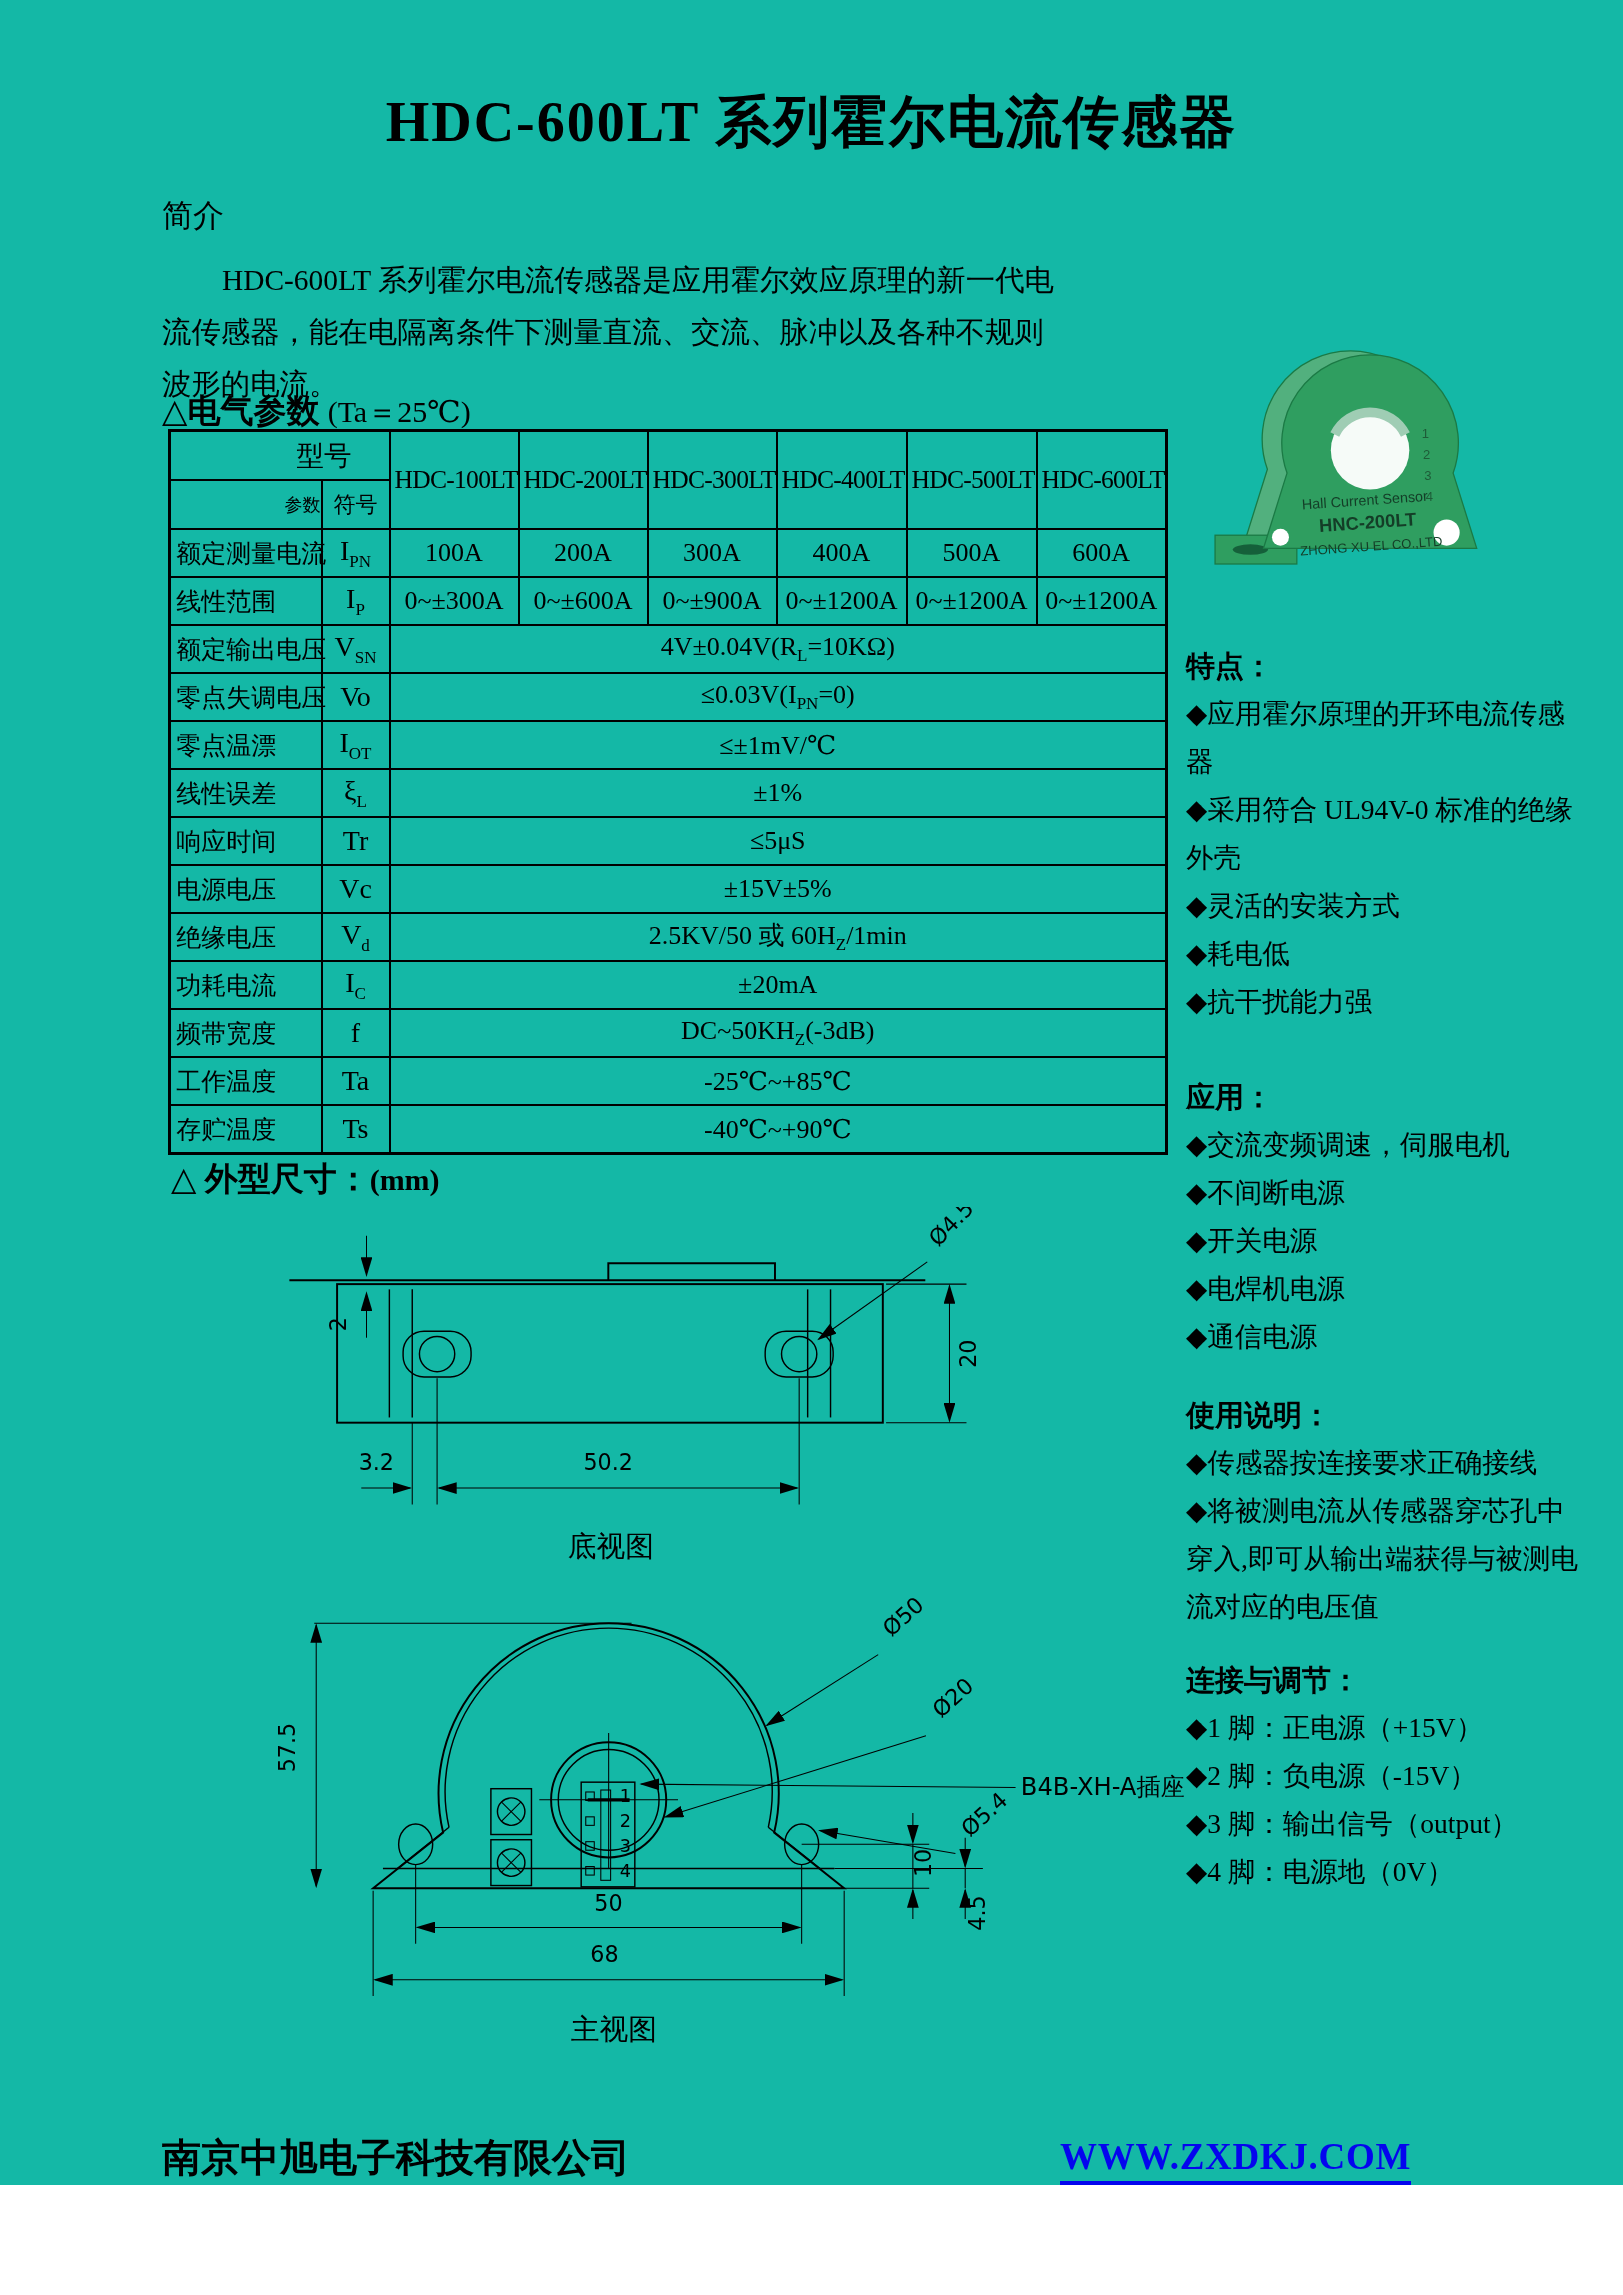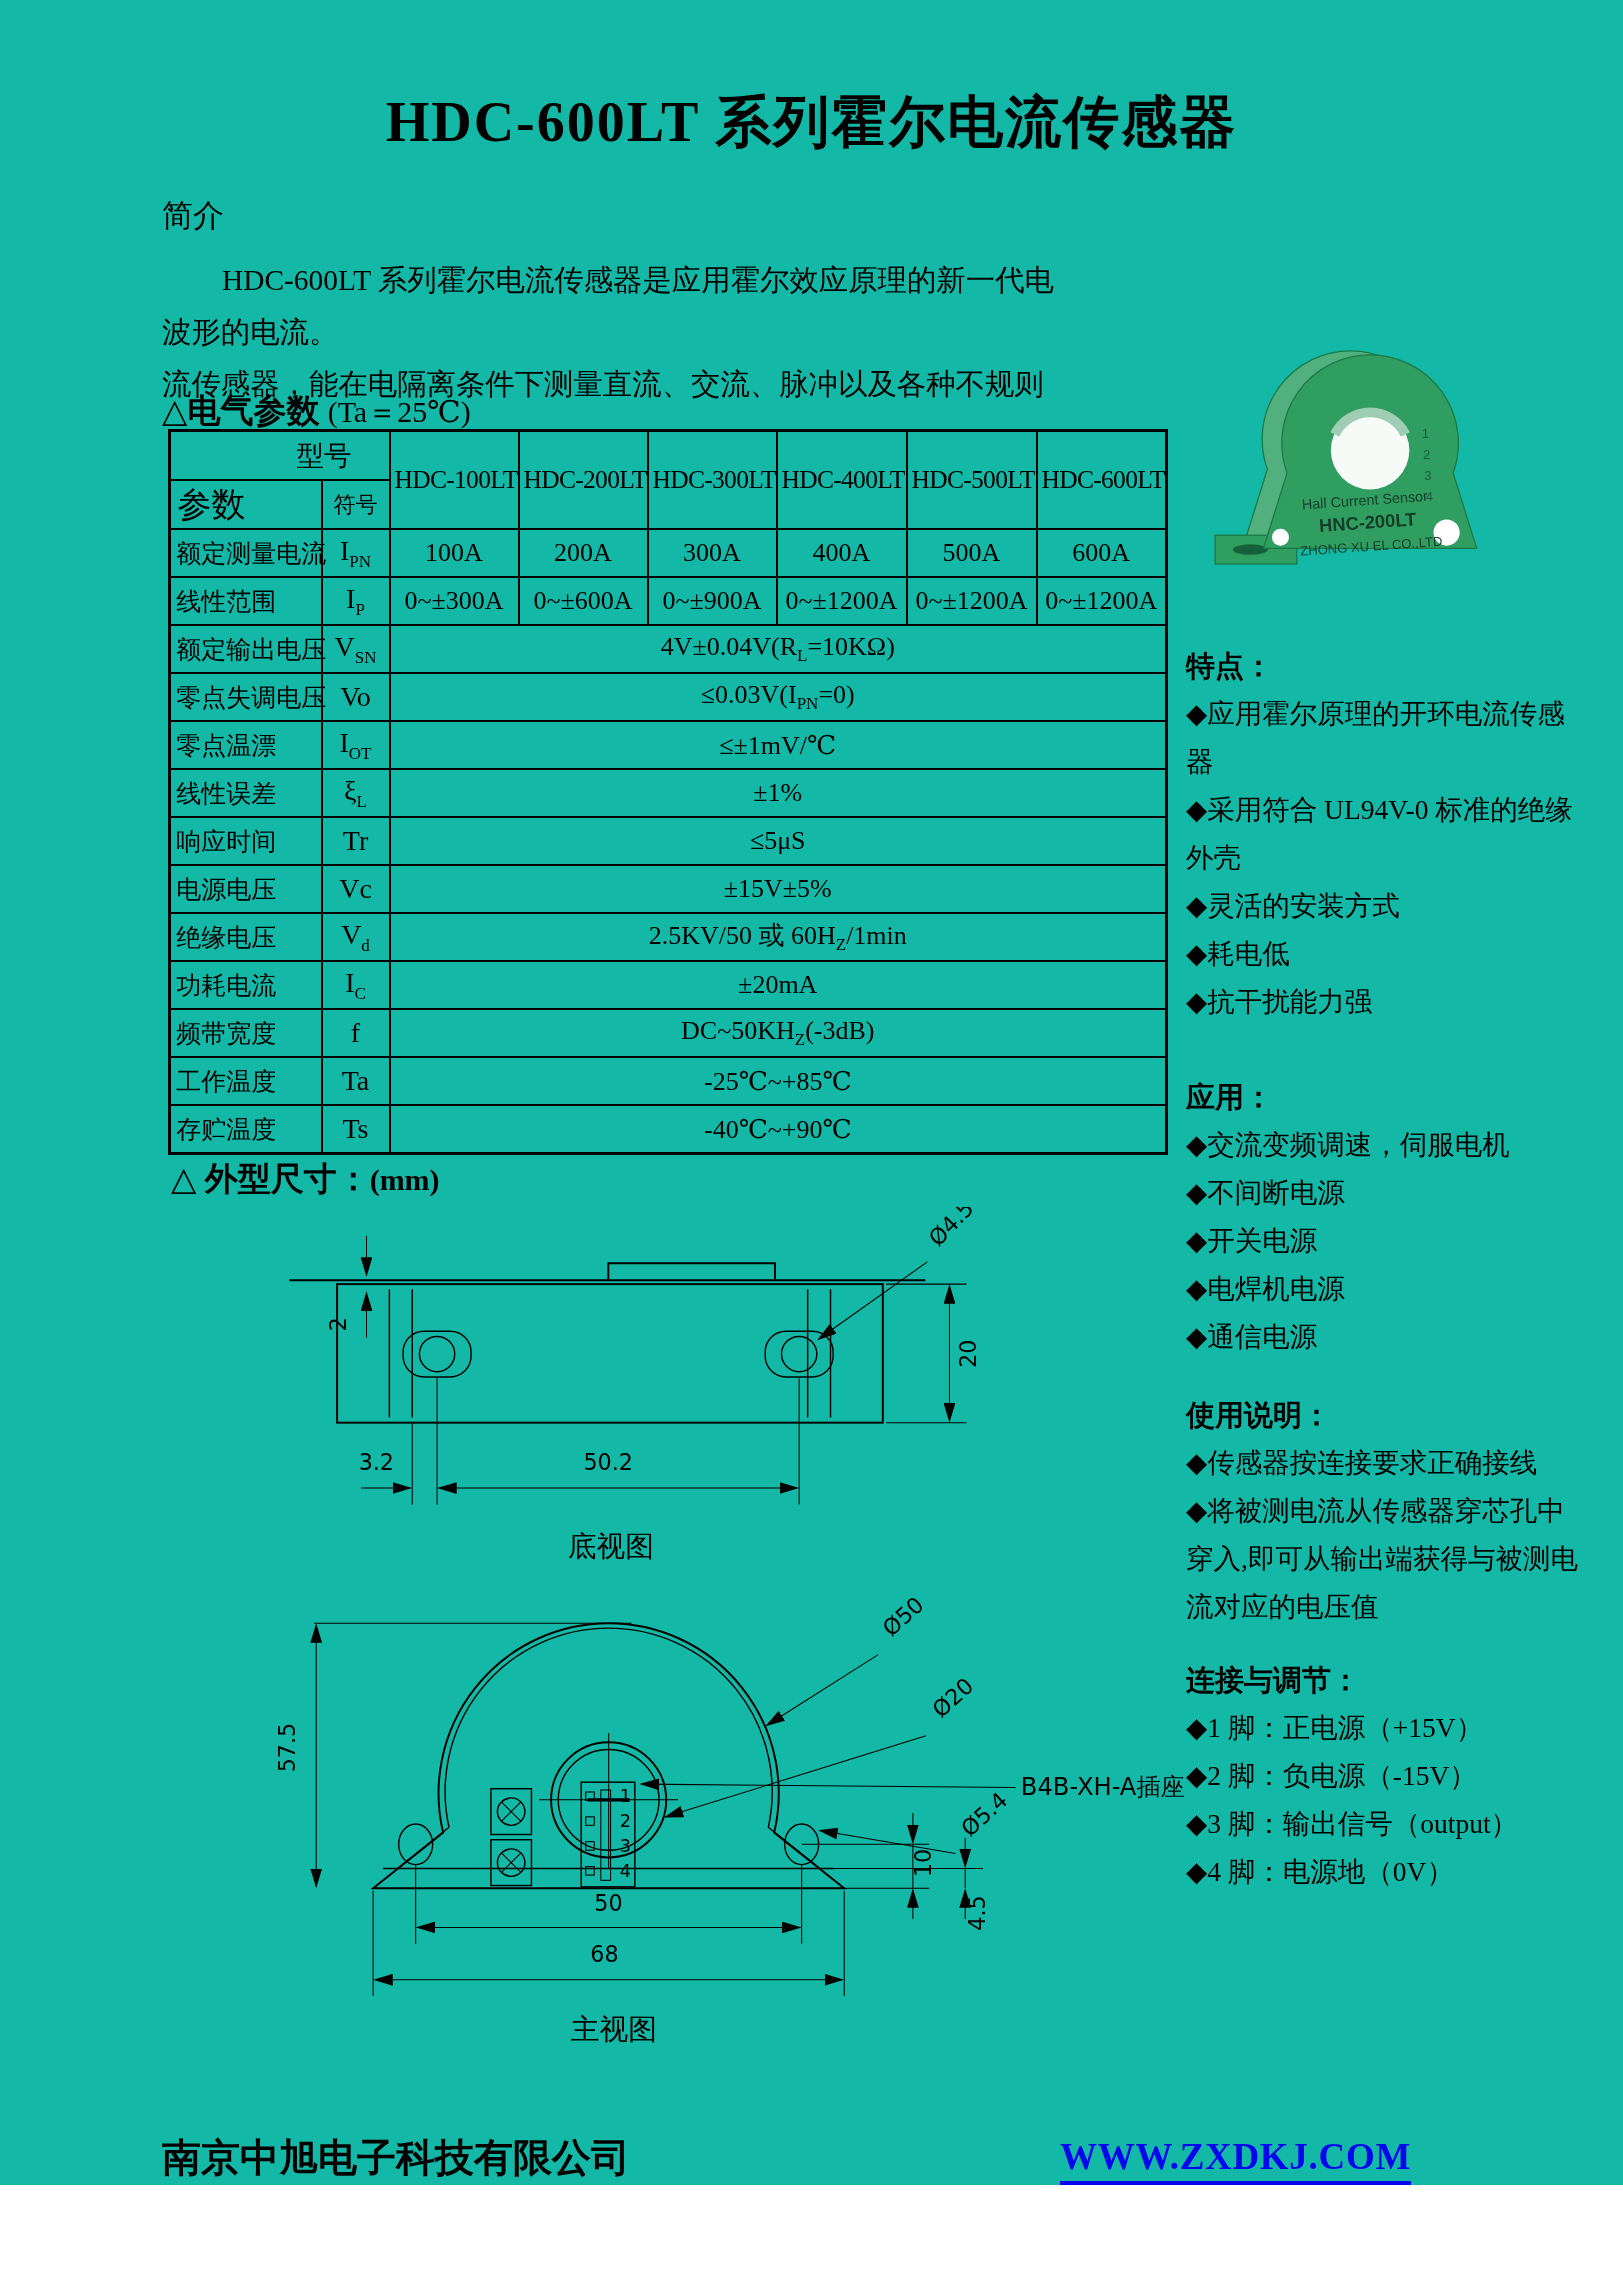--- a/index.html
+++ b/index.html
@@ -44,21 +44,21 @@
     width:996px;
     border:3.3px solid #000;
     font-size:26px;
   }
   #spec-table td{
     border:2px solid #000;
     text-align:center;vertical-align:middle;
     padding:0;overflow:visible;white-space:nowrap;
   }
   #spec-table .c-corner-top{height:47px;text-align:right;padding-right:37px;font-size:27.5px;}
-  #spec-table .c-param-h{height:47px;text-align:left;padding-left:6.5px;font-size:34px;}
+  #spec-table .c-param-h{height:47px;text-align:right;padding-left:6.5px;font-size:18px;}
   #spec-table .c-sym-h{font-size:22px;}
   #spec-table .c-model{font-size:25.5px;letter-spacing:-0.7px;padding:4px;}
   #spec-table .c-param{height:46px;text-align:left;padding-left:5.2px;font-size:25px;}
   #spec-table .c-sym{font-size:28px;}
   #spec-table .c-val{font-size:26px;}
   #spec-table sub{font-size:17px;}
 
   
   .rc-block{left:1186px;width:404px;font-size:27.5px;line-height:48px;word-break:break-all;}
   .rc-heading{font-weight:bold;font-size:29px;}
@@ -107,22 +107,22 @@
         <path d="M0,0 L30,9 L0,18 Z" fill="#000"></path>
       </marker>
     </defs>
   </svg>
 
   <div class="abs page-title">HDC-600LT 系列霍尔电流传感器</div>
 
   <div class="abs intro-heading">简介</div>
   <div class="abs intro-block">
     <div class="line indent">HDC-600LT 系列霍尔电流传感器是应用霍尔效应原理的新一代电</div>
+    <div class="line">流传感器，能在电隔离条件下测量直流、交流、脉冲以及各种不规则</div>
     <div class="line">波形的电流。</div>
-    <div class="line">流传感器，能在电隔离条件下测量直流、交流、脉冲以及各种不规则</div>
   </div>
 
   <div class="abs sec-heading" id="elec-heading">
     <span>△电气参数</span>
     <span class="cond">(Ta＝25℃)</span>
   </div>
 
   <table id="spec-table">
       <colgroup>
         <col style="width:152px">

